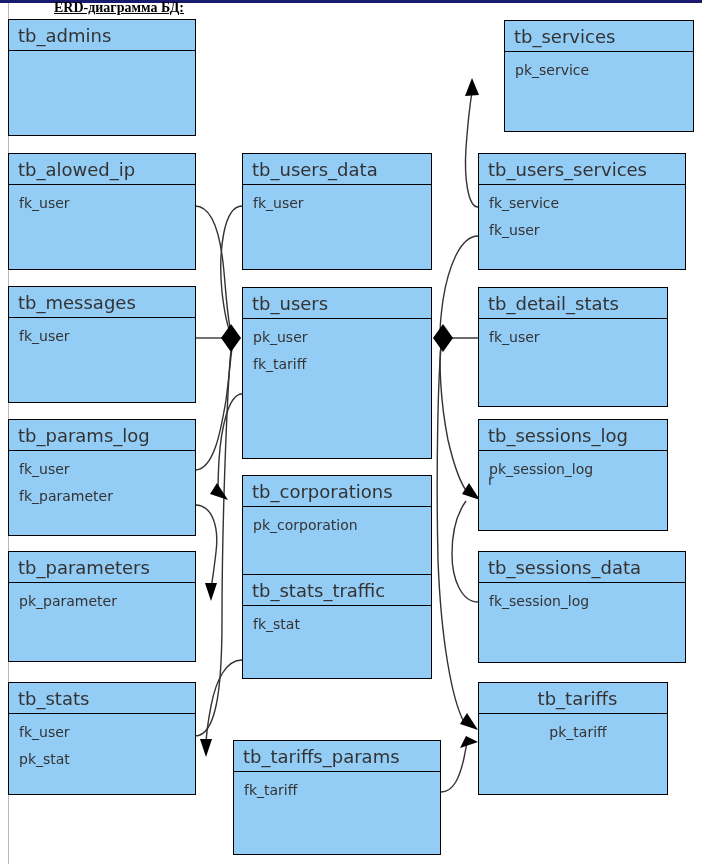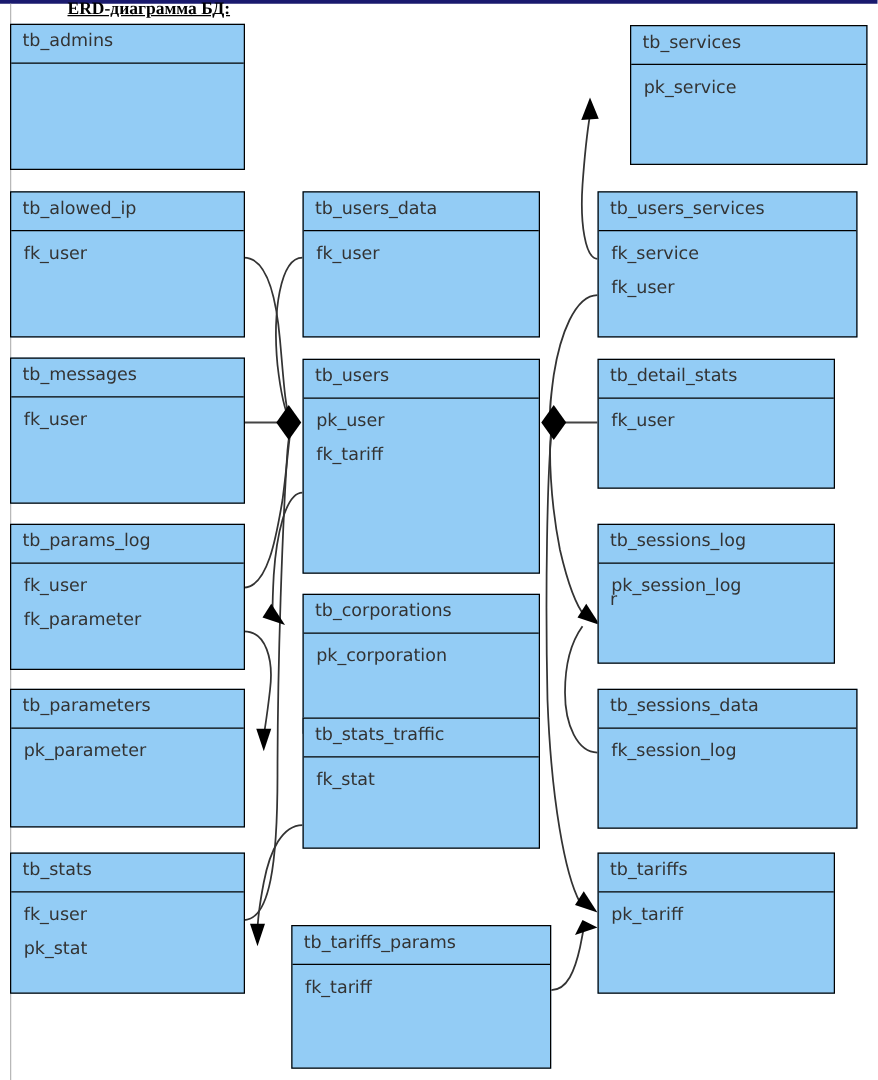--- a/index.html
+++ b/index.html
@@ -50,21 +50,21 @@
     position: absolute;
     box-sizing: border-box;
     border: 1px solid #000000;
     background: #93ccf5;
   }
   .entity .hdr {
     box-sizing: border-box;
     height: 31px;
     border-bottom: 1px solid #000000;
     padding: 5px 0 0 9px;
-    font-size: 14px;
+    font-size: 18px;
     color: #333333;
     white-space: nowrap;
     overflow: hidden;
   }
   .entity .attrs {
     padding: 5px 0 0 10px;
     font-size: 14px;
     color: #333333;
     line-height: 27px;
   }
@@ -244,21 +244,21 @@
   </div>
 
   <div class="entity" style="left:478px; top:153px; width:208px; height:117px;">
     <div class="hdr">tb_users_services</div>
     <div class="attrs">
       <div class="attr">fk_service</div>
       <div class="attr">fk_user</div>
     </div>
   </div>
 
-  <div class="entity" style="left:478px; top:287px; width:190px; height:104px;">
+  <div class="entity" style="left:478px; top:287px; width:190px; height:120px;">
     <div class="hdr">tb_detail_stats</div>
     <div class="attrs">
       <div class="attr">fk_user</div>
     </div>
   </div>
 
   <div class="entity wrapquirk" style="left:478px; top:419px; width:190px; height:112px;">
     <div class="hdr">tb_sessions_log</div>
     <div class="attrs">
       <div class="attr wrapped-tail">r</div>
@@ -266,21 +266,21 @@
     </div>
   </div>
 
   <div class="entity" style="left:478px; top:551px; width:208px; height:112px;">
     <div class="hdr">tb_sessions_data</div>
     <div class="attrs">
       <div class="attr">fk_session_log</div>
     </div>
   </div>
 
-  <div class="entity" style="left:478px; top:682px; width:190px; height:113px;">
+  <div class="entity" style="left:478px; top:682px; width:190px; height:113px;text-align:center;">
     <div class="hdr">tb_tariffs</div>
     <div class="attrs">
       <div class="attr">pk_tariff</div>
     </div>
   </div>
 
   <svg id="diamonds" style="position:absolute;left:0;top:0;width:702px;height:864px;pointer-events:none;" viewBox="0 0 702 864">
     <polygon points="241,338 231,324 221,338 231,352" fill="#000000"></polygon>
     <polygon points="453,338 443,324 433,338 443,352" fill="#000000"></polygon>
   </svg>

